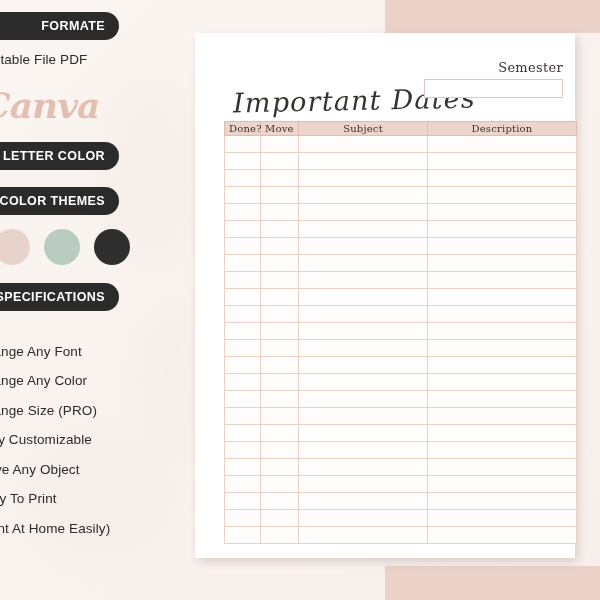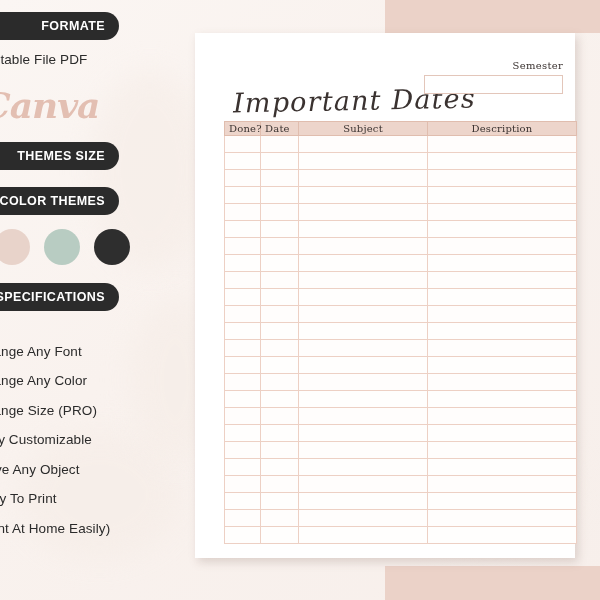--- a/index.html
+++ b/index.html
@@ -153,21 +153,21 @@
 
   .semester-wrap {
     position: absolute;
     right: 12px;
     top: 27px;
     width: 144px;
     text-align: right;
   }
   .semester-label {
     font-family: "DejaVu Serif", serif;
-    font-size: 10px;
+    font-size: 13px;
     color: #3a3230;
     letter-spacing: 0.3px;
     margin-bottom: 4px;
   }
   .semester-box {
     width: 139px;
     height: 19px;
     border: 1px solid #e3c6ba;
     background: #ffffff;
     box-sizing: border-box;
@@ -226,21 +226,21 @@
 
     <div class="pill p1">
       <span>FORMATE</span>
     </div>
 
     <div class="plain-line" style="top:52px;">Printable File PDF</div>
 
     <div class="brand-logo">Canva</div>
 
     <div class="pill p2">
-      <span>THEMES SIZE</span>
+      <span>LETTER COLOR</span>
     </div>
 
     <div class="pill p3">
       <span>COLOR THEMES</span>
     </div>
 
     <div class="swatch-row">
       <div class="swatch" id="sw0" style="background: rgb(232, 211, 202);"></div>
       <div class="swatch" id="sw1" style="background: rgb(184, 204, 194);"></div>
       <div class="swatch" id="sw2" style="background: rgb(46, 46, 46);"></div>
@@ -267,21 +267,21 @@
       <div class="semester-wrap">
         <div class="semester-label">Semester</div>
         <div class="semester-box"></div>
       </div>
 
       <div class="table-wrap">
         <table class="dates">
           <thead>
             <tr>
               <th class="col-done">Done?</th>
-              <th class="col-date">Date</th>
+              <th class="col-date">Move</th>
               <th class="col-subject">Subject</th>
               <th class="col-desc">Description</th>
             </tr>
           </thead>
           <tbody id="dates-body">
               <tr>
                 <td></td>
                 <td></td>
                 <td></td>
                 <td></td>

